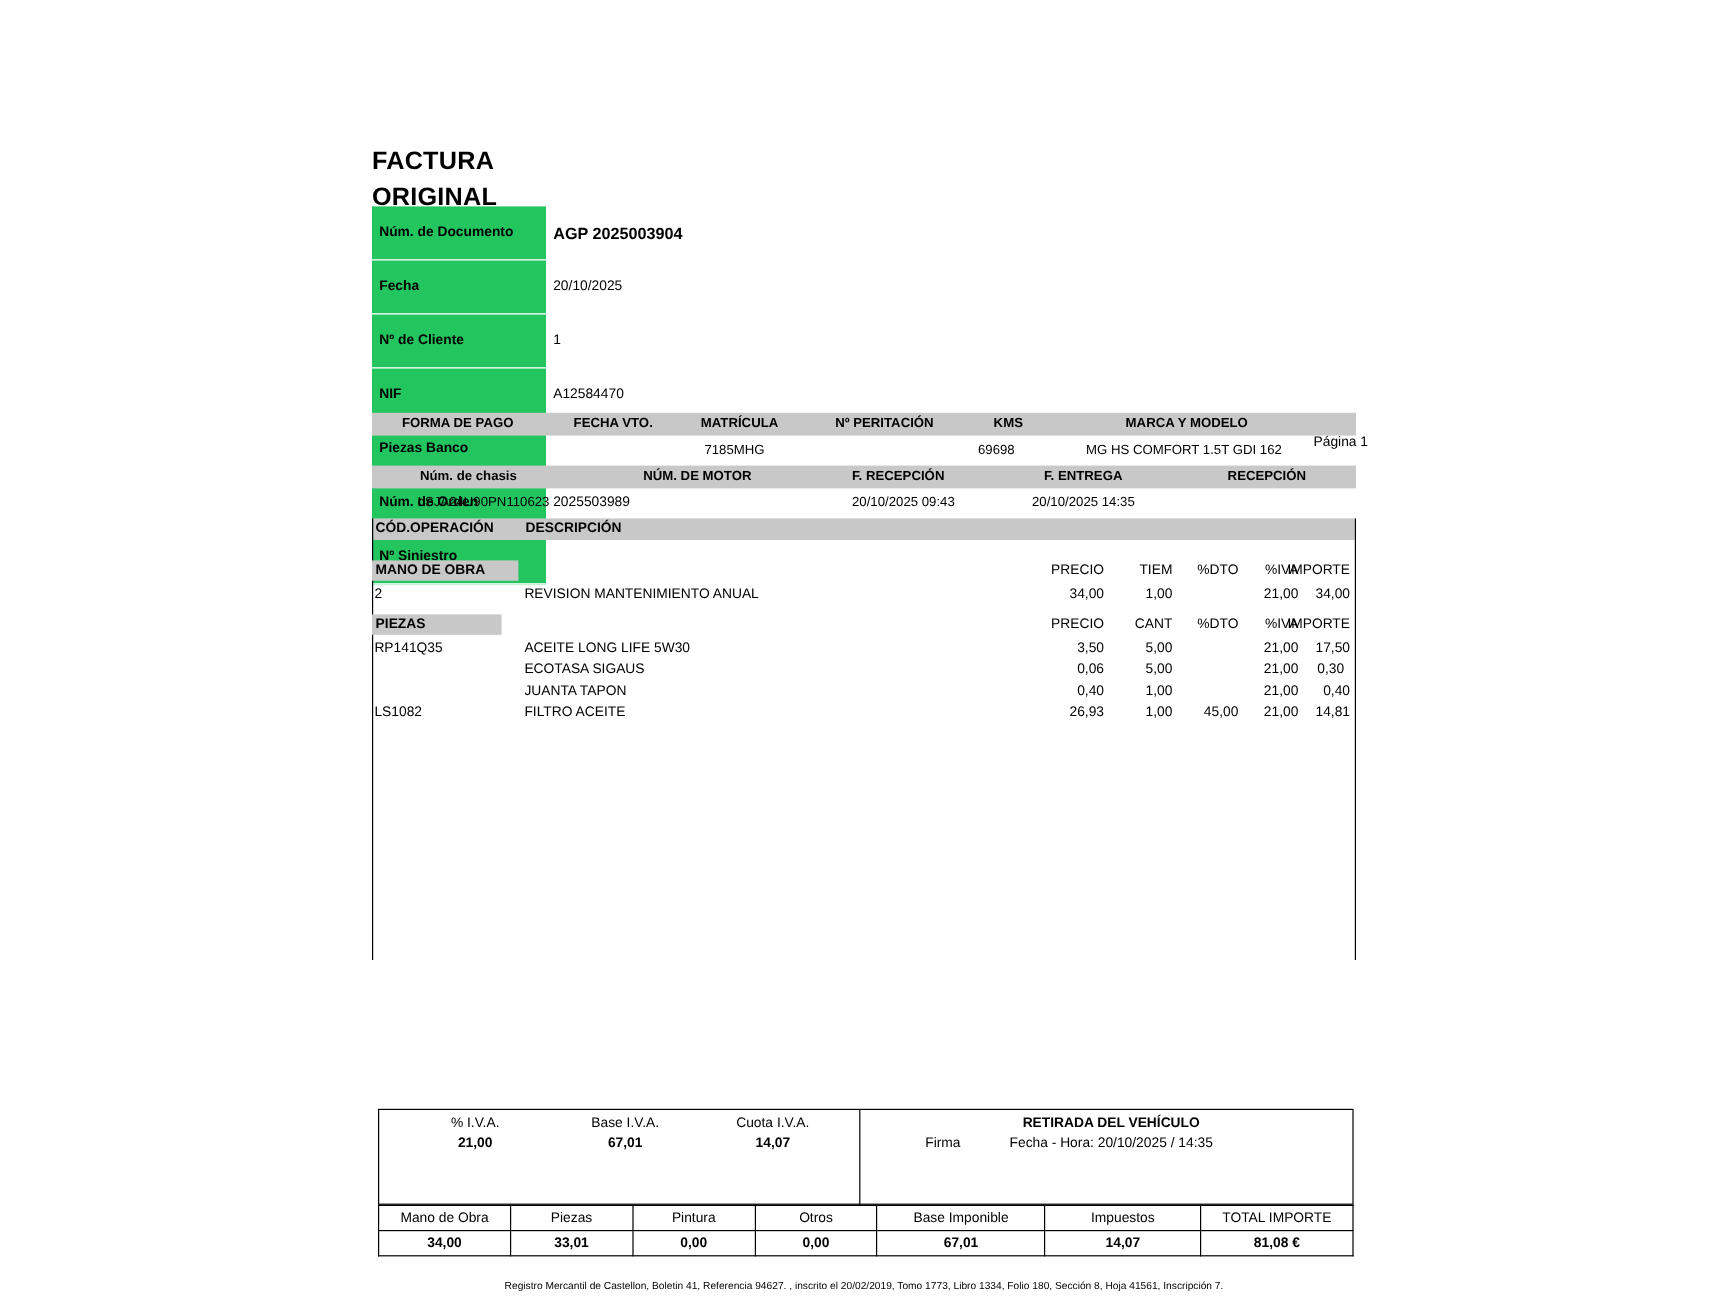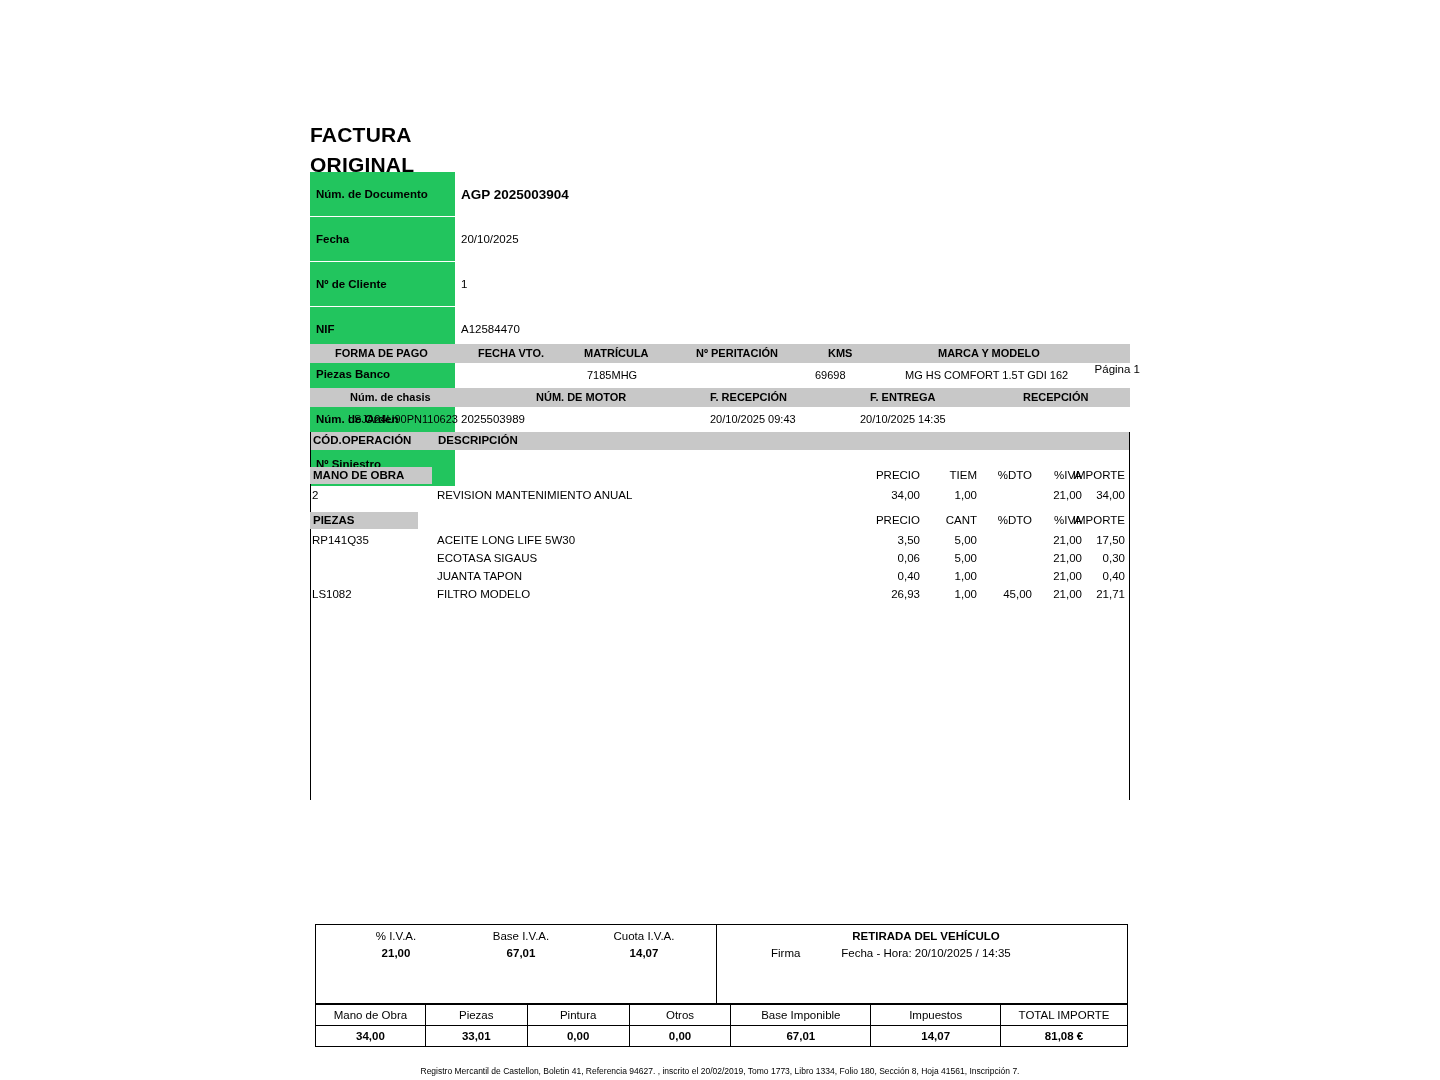--- a/index.html
+++ b/index.html
@@ -315,41 +315,41 @@
     <span class="r" style="left:735px; width:80px;">17,50</span>
   </div>
 
   <div class="line" style="top:552px;">
     <span style="left:2px;"></span>
     <span style="left:127px;">ECOTASA SIGAUS</span>
     <span class="r" style="left:540px; width:70px;">0,06</span>
     <span class="r" style="left:615px; width:52px;">5,00</span>
     <span class="r" style="left:672px; width:50px;"></span>
     <span class="r" style="left:727px; width:45px;">21,00</span>
-    <span class="r" style="left:735px; width:80px;">0,30</span>
+    <span class="r" style="left:759px; width:80px;text-align:center;">0,30</span>
   </div>
 
   <div class="line" style="top:570px;">
     <span style="left:2px;"></span>
     <span style="left:127px;">JUANTA TAPON</span>
     <span class="r" style="left:540px; width:70px;">0,40</span>
     <span class="r" style="left:615px; width:52px;">1,00</span>
     <span class="r" style="left:672px; width:50px;"></span>
     <span class="r" style="left:727px; width:45px;">21,00</span>
     <span class="r" style="left:735px; width:80px;">0,40</span>
   </div>
 
   <div class="line" style="top:588px;">
     <span style="left:2px;">LS1082</span>
-    <span style="left:127px;">FILTRO MODELO</span>
+    <span style="left:127px;">FILTRO ACEITE</span>
     <span class="r" style="left:540px; width:70px;">26,93</span>
     <span class="r" style="left:615px; width:52px;">1,00</span>
     <span class="r" style="left:672px; width:50px;">45,00</span>
     <span class="r" style="left:727px; width:45px;">21,00</span>
-    <span class="r" style="left:735px; width:80px;">21,71</span>
+    <span class="r" style="left:735px; width:80px;">14,81</span>
   </div>
 
   <div class="tot-frame">
     <div class="tot-top">
       <div class="tot-vline"></div>
 
       <div class="lab" style="left:20px;  top:5px;  width:120px;">% I.V.A.</div>
       <div class="lab" style="left:145px; top:5px;  width:120px;">Base I.V.A.</div>
       <div class="lab" style="left:268px; top:5px;  width:120px;">Cuota I.V.A.</div>
 

